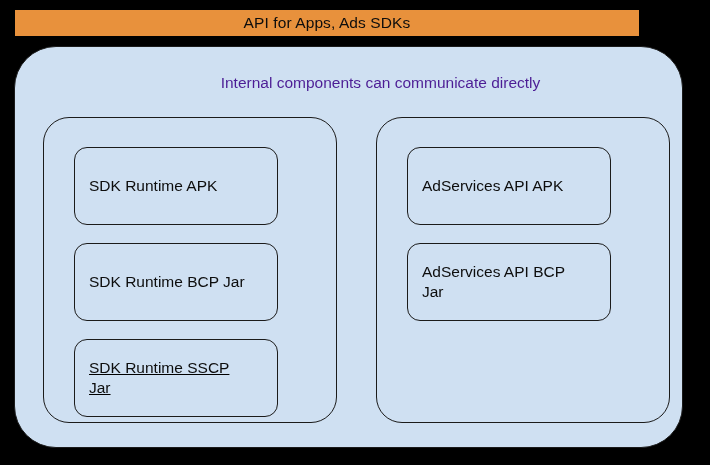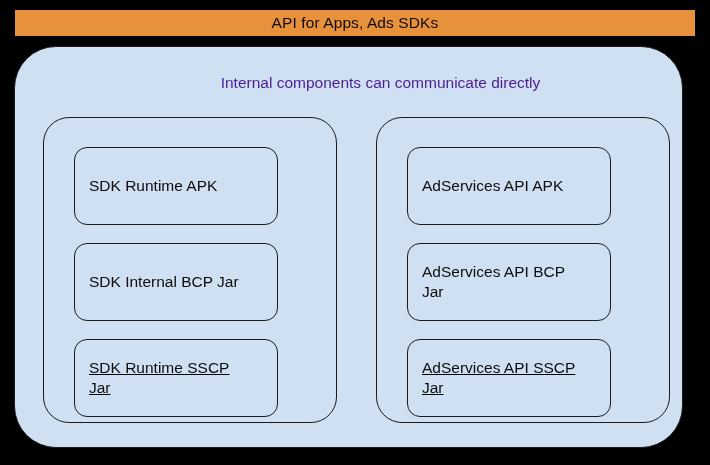--- a/index.html
+++ b/index.html
@@ -17,21 +17,21 @@
     height: 465px;
     background: #000000;
     overflow: hidden;
   }
 
   
   #api-banner {
     position: absolute;
     left: 15px;
     top: 10px;
-    width: 680px;
+    width: 624px;
     height: 26px;
     background: #e8913c;
     border: 1px solid #e8913c;
     box-sizing: border-box;
     display: flex;
     align-items: center;
     justify-content: center;
   }
   #api-banner .banner-label {
     font-size: 15.5px;
@@ -127,39 +127,36 @@
 
     <div id="panel-caption">Internal components can communicate directly</div>
 
     <div id="group-sdk-runtime" class="group-box">
 
       <div class="component-box">
         <span class="component-label">SDK Runtime APK</span>
       </div>
 
       <div class="component-box">
-        <span class="component-label">SDK Internal BCP Jar</span>
+        <span class="component-label">SDK Runtime BCP Jar</span>
       </div>
 
       <div class="component-box">
         <span class="component-label wrap">SDK Runtime SSCP Jar</span>
       </div>
 
     </div>
 
     <div id="group-adservices" class="group-box">
 
       <div class="component-box">
         <span class="component-label">AdServices API APK</span>
       </div>
 
       <div class="component-box">
         <span class="component-label wrap">AdServices API BCP Jar</span>
       </div>
 
-      <div class="component-box">
-        <span class="component-label wrap">AdServices API SSCP Jar</span>
-      </div>
 
     </div>
 
   </div>
 </div>
 
 </body></html>

